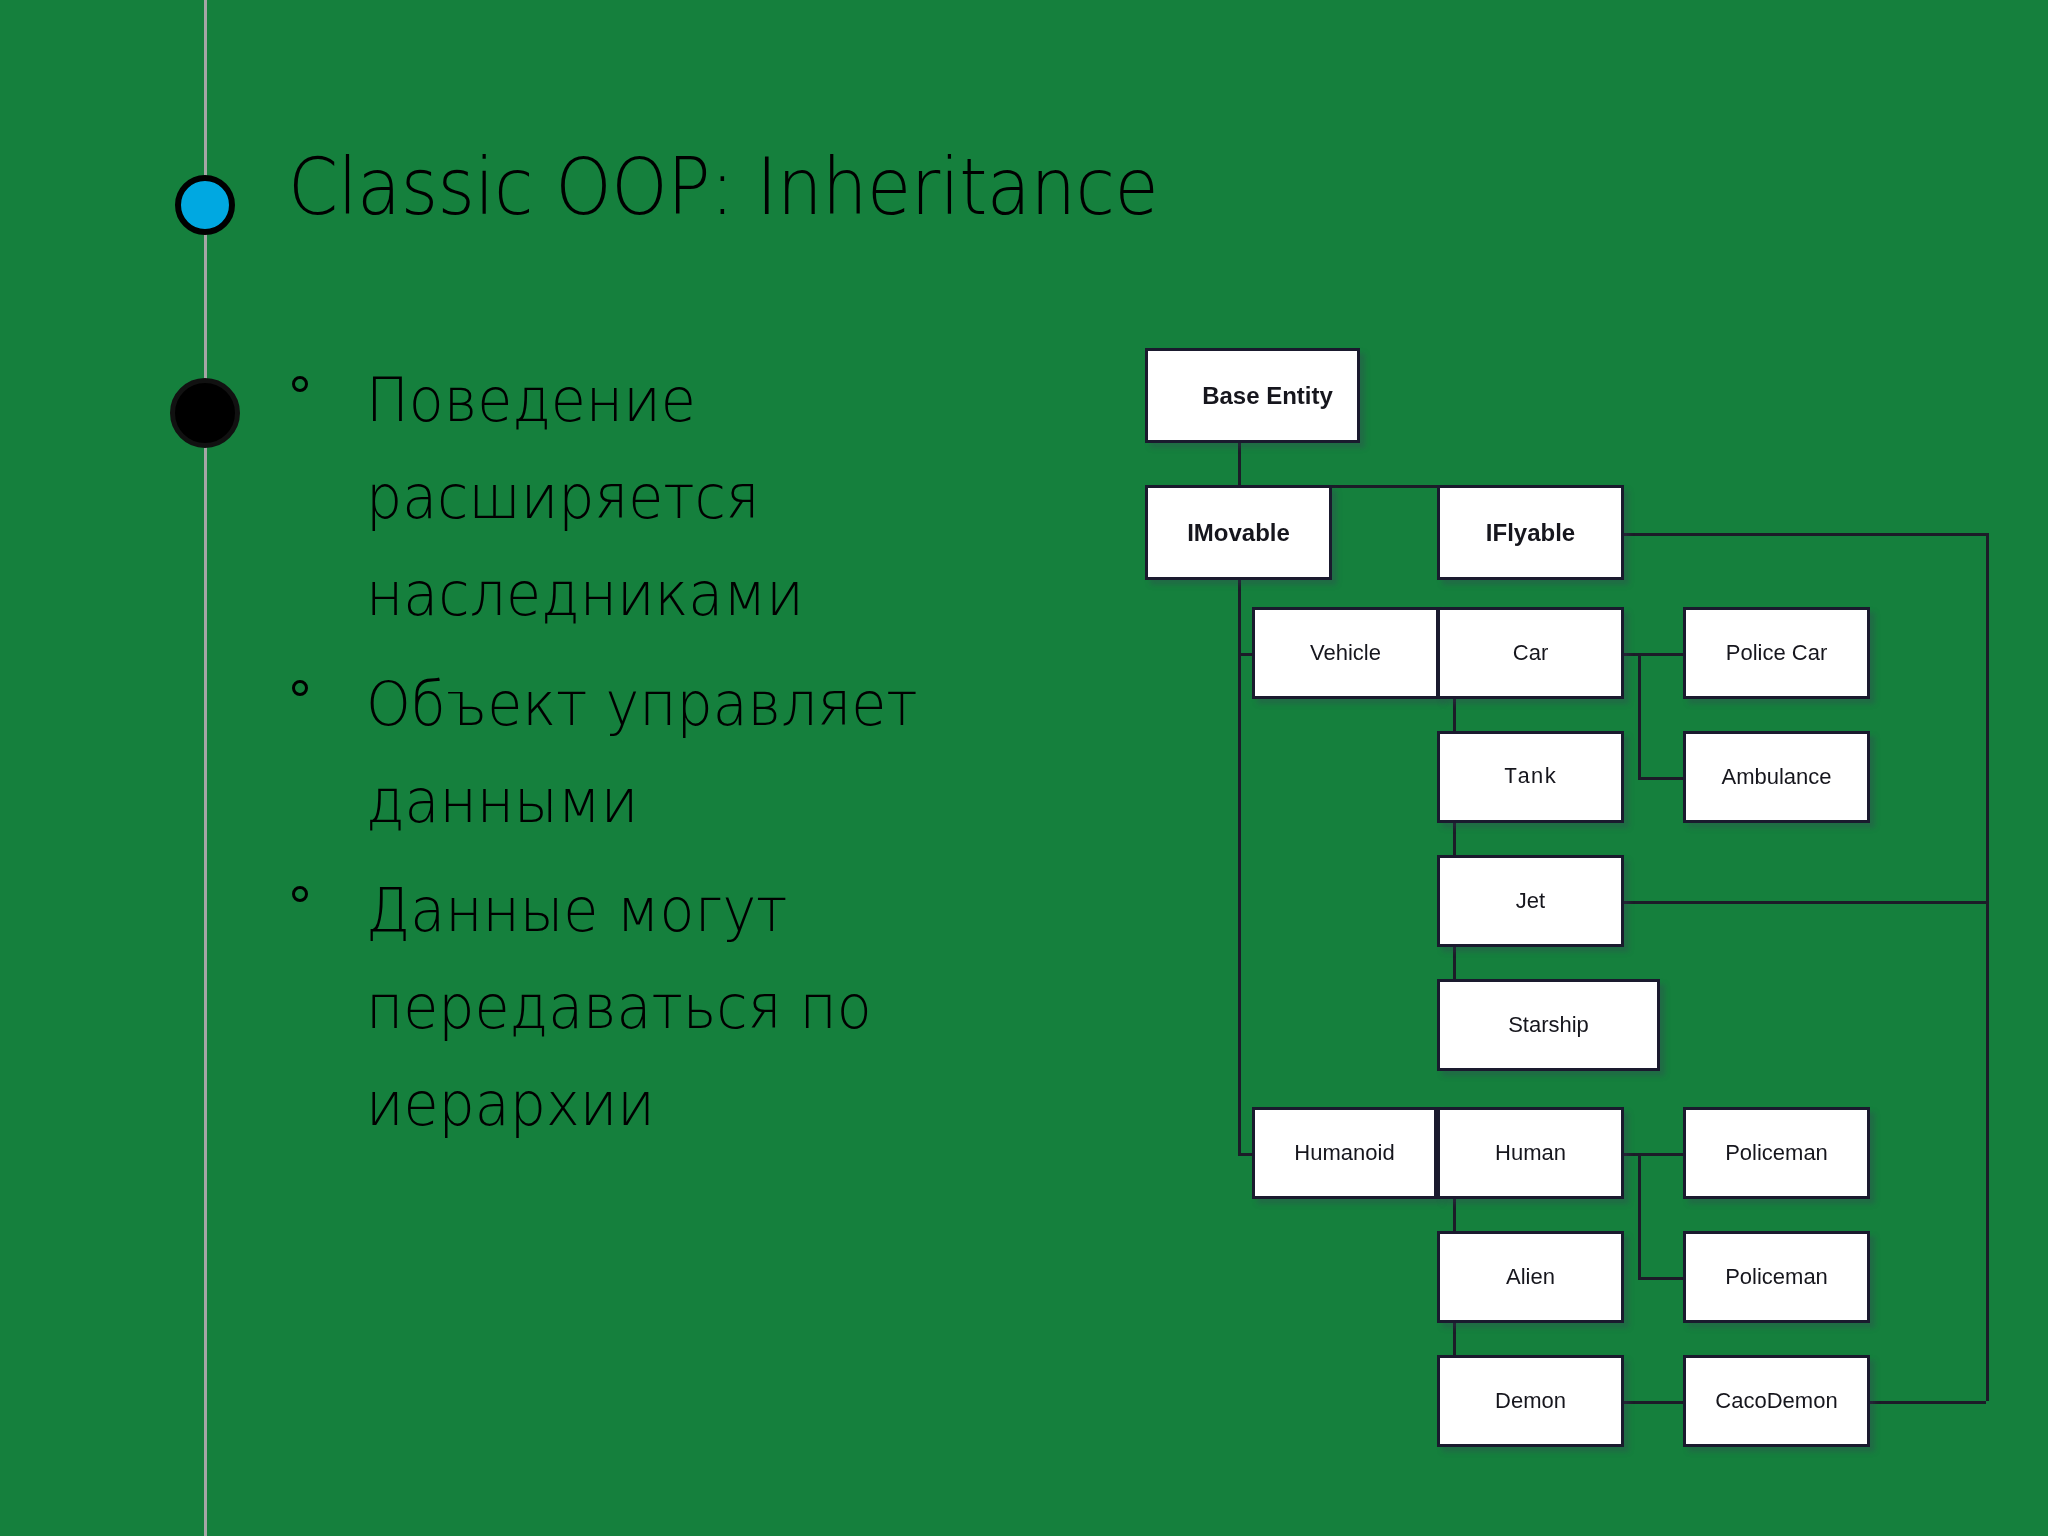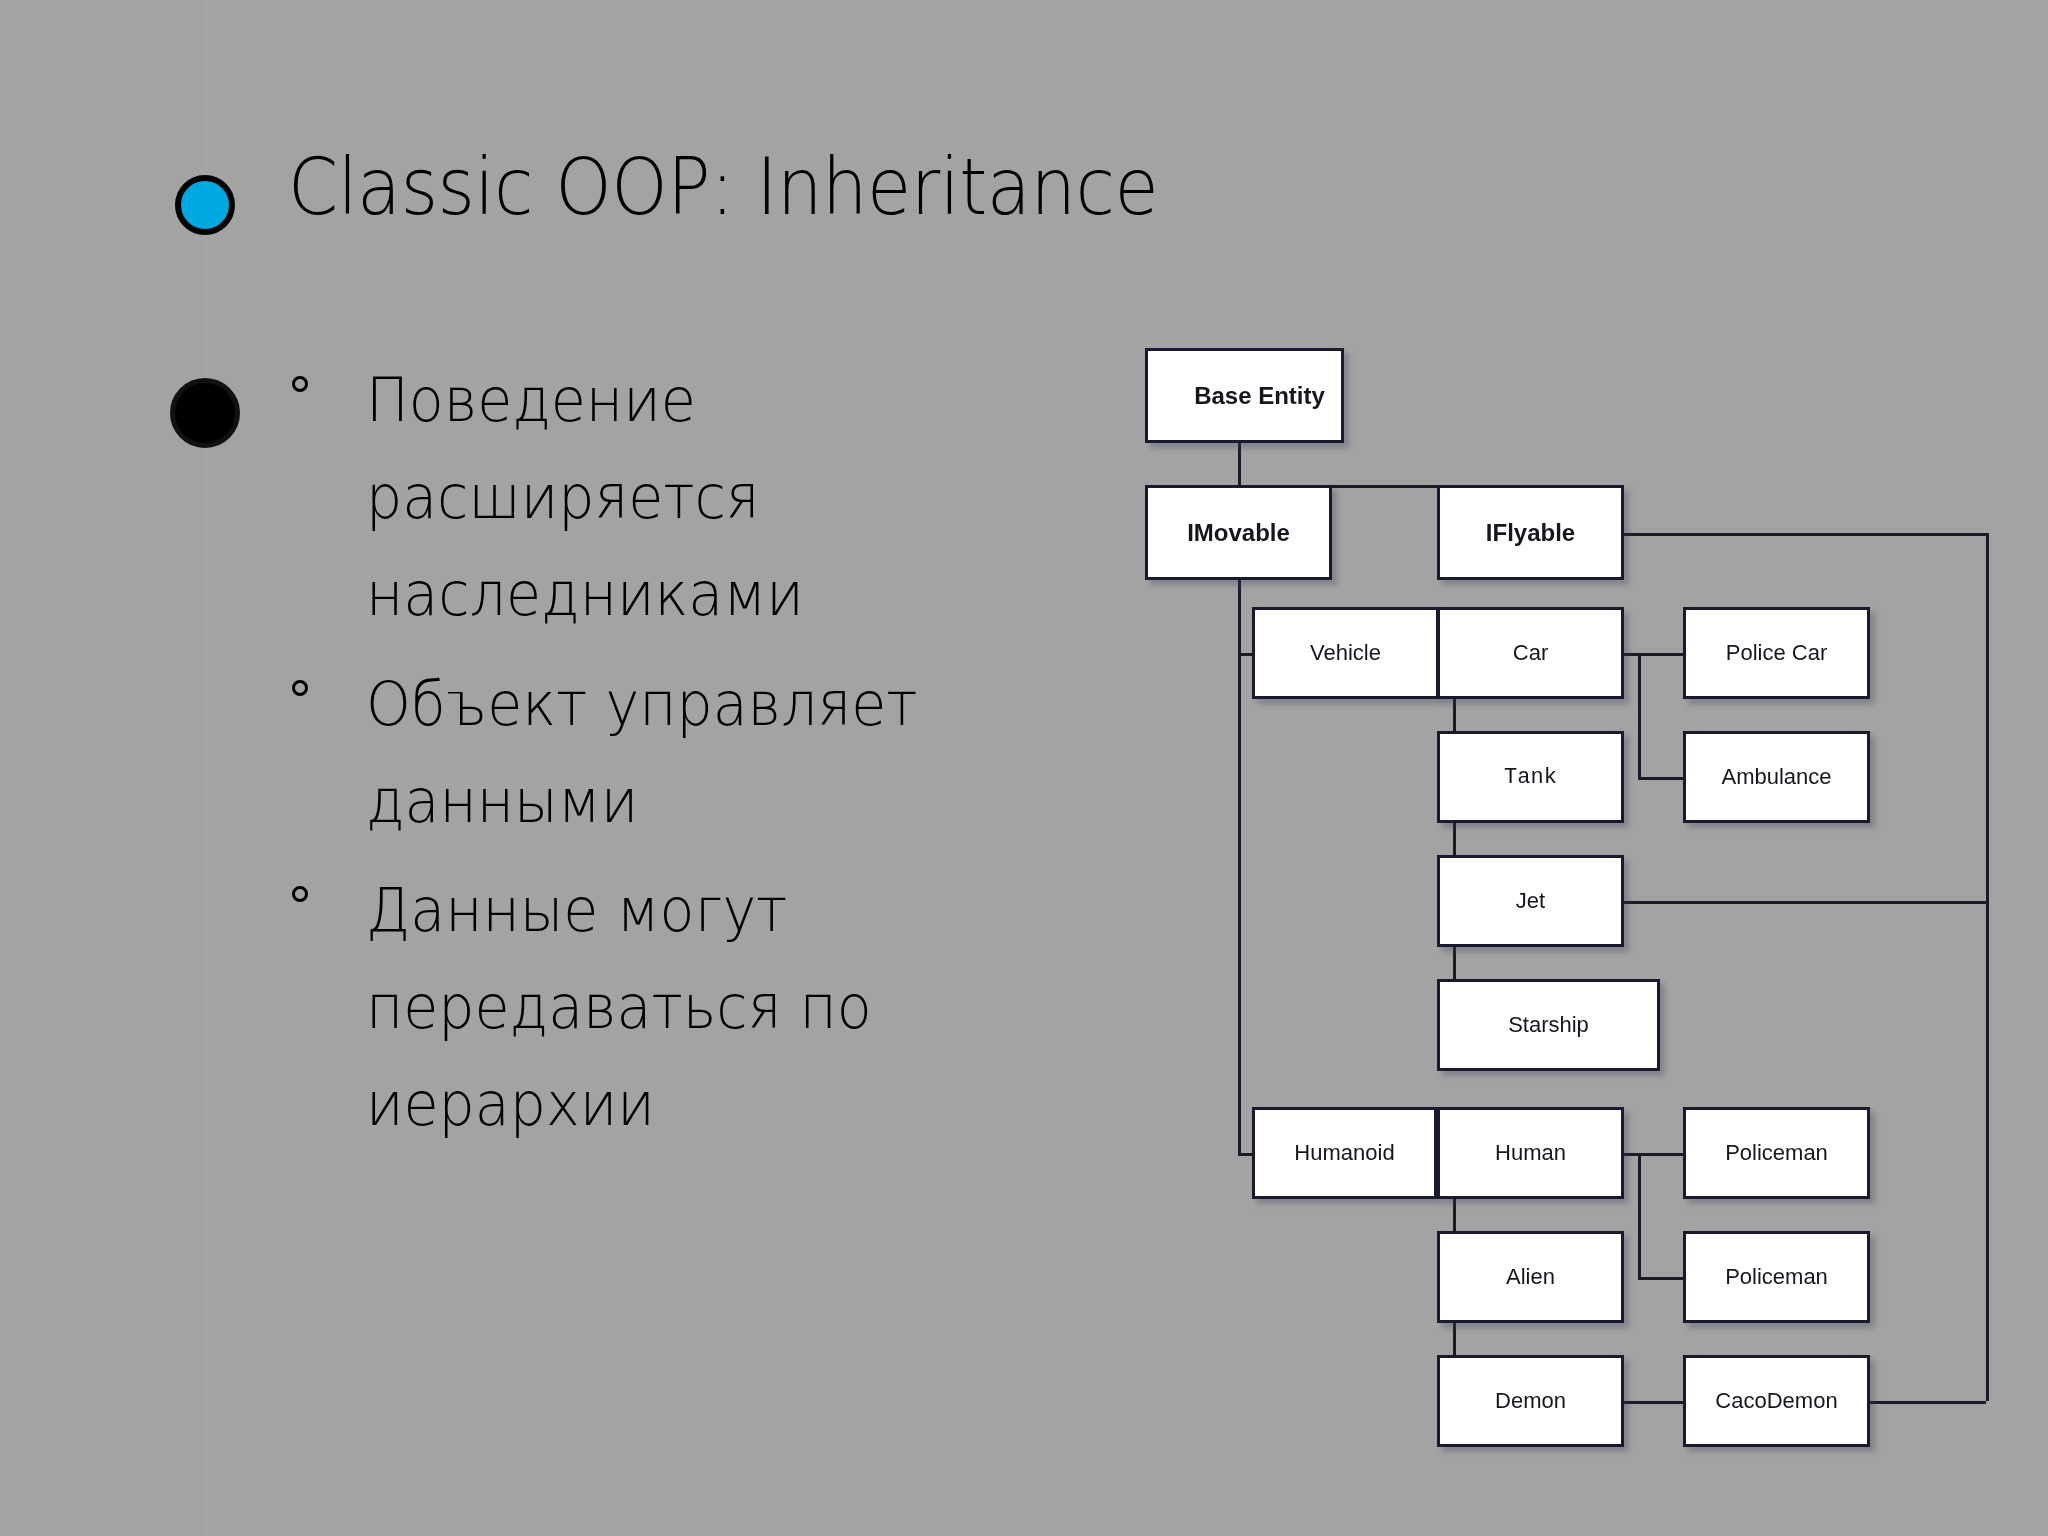--- a/index.html
+++ b/index.html
@@ -7,21 +7,21 @@
     padding: 0;
     background: #ffffff;
   }
   body {
     font-family: "Liberation Sans", sans-serif;
   }
   #slide {
     position: relative;
     width: 2048px;
     height: 1536px;
-    background: #a3a3a3;
+    background: #15803d;
     overflow: hidden;
   }
 
   
   .rail-line {
     position: absolute;
     left: 204px;
     top: 0;
     width: 3px;
     height: 1536px;
@@ -185,21 +185,21 @@
       <div class="edge h" style="left: 307px; top: 947px; width: 16px;"></div>
       <div class="edge h" style="left: 307px; top: 1071px; width: 16px;"></div>
       <div class="edge v" style="left: 508px; top: 823px; height: 124px;"></div>
       <div class="edge h" style="left: 494px; top: 823px; width: 59px;"></div>
       <div class="edge h" style="left: 508px; top: 947px; width: 45px;"></div>
       <div class="edge h" style="left: 494px; top: 1071px; width: 59px;"></div>
       <div class="edge h" style="left: 494px; top: 202.5px; width: 362px;"></div>
       <div class="edge v" style="left: 856px; top: 202.5px; height: 868.5px;"></div>
       <div class="edge h" style="left: 494px; top: 571px; width: 362px;"></div>
       <div class="edge h" style="left: 740px; top: 1071px; width: 116px;"></div>
-      <div class="node lvl-root" style="left: 15px; top: 18px; width: 199px; height: 95px; padding-left: 34px;">Base Entity</div>
+      <div class="node lvl-root" style="left: 15px; top: 18px; width: 215px; height: 95px; padding-left: 34px;">Base Entity</div>
       <div class="node lvl-iface" style="left: 15px; top: 155px; width: 187px; height: 95px;">IMovable</div>
       <div class="node lvl-iface" style="left: 307px; top: 155px; width: 187px; height: 95px;">IFlyable</div>
       <div class="node lvl-leaf" style="left: 122px; top: 277px; width: 187px; height: 92px;">Vehicle</div>
       <div class="node lvl-leaf" style="left: 307px; top: 277px; width: 187px; height: 92px;">Car</div>
       <div class="node lvl-leaf" style="left: 553px; top: 277px; width: 187px; height: 92px;">Police Car</div>
       <div class="node lvl-leaf" style="left: 307px; top: 401px; width: 187px; height: 92px; font-family: Liberation Mono, monospace;">Tank</div>
       <div class="node lvl-leaf" style="left: 553px; top: 401px; width: 187px; height: 92px;">Ambulance</div>
       <div class="node lvl-leaf" style="left: 307px; top: 525px; width: 187px; height: 92px;">Jet</div>
       <div class="node lvl-leaf" style="left: 307px; top: 649px; width: 223px; height: 92px;">Starship</div>
       <div class="node lvl-leaf" style="left: 122px; top: 777px; width: 185px; height: 92px;">Humanoid</div>

